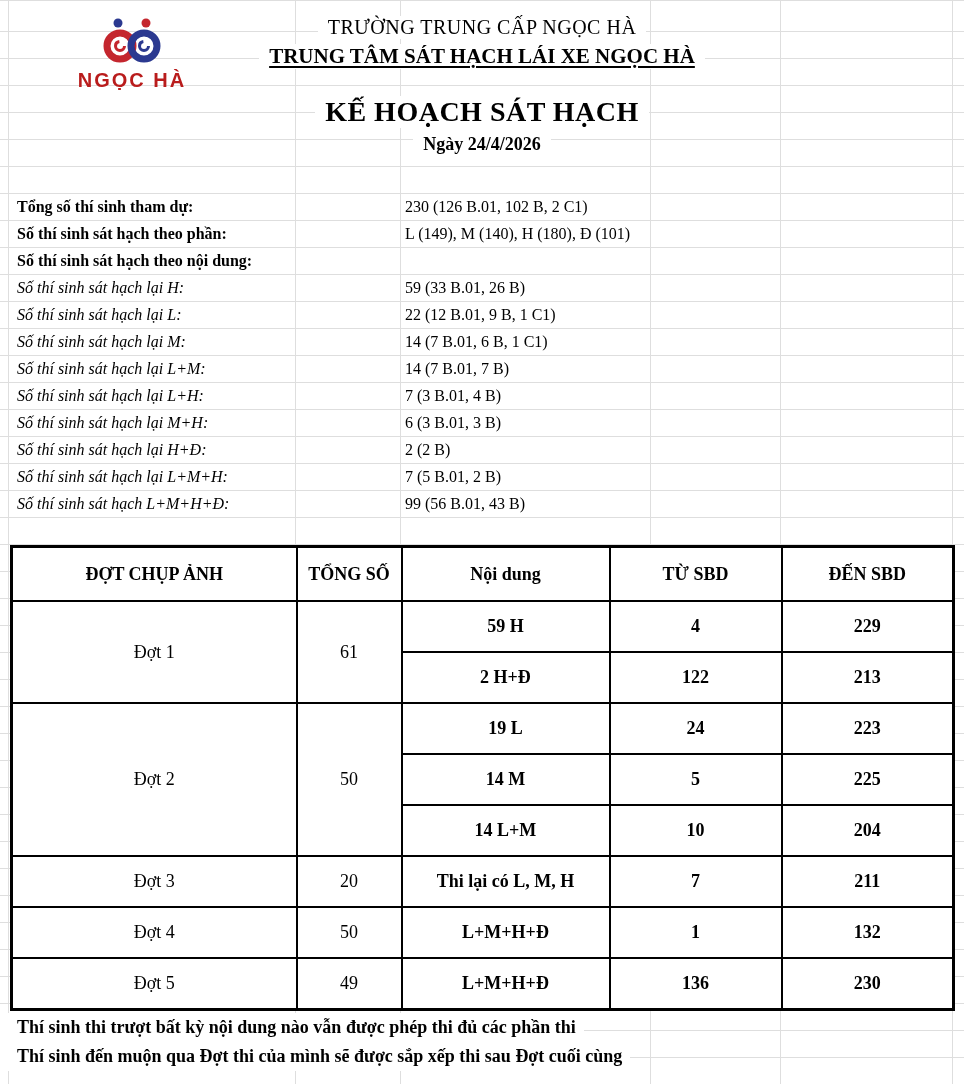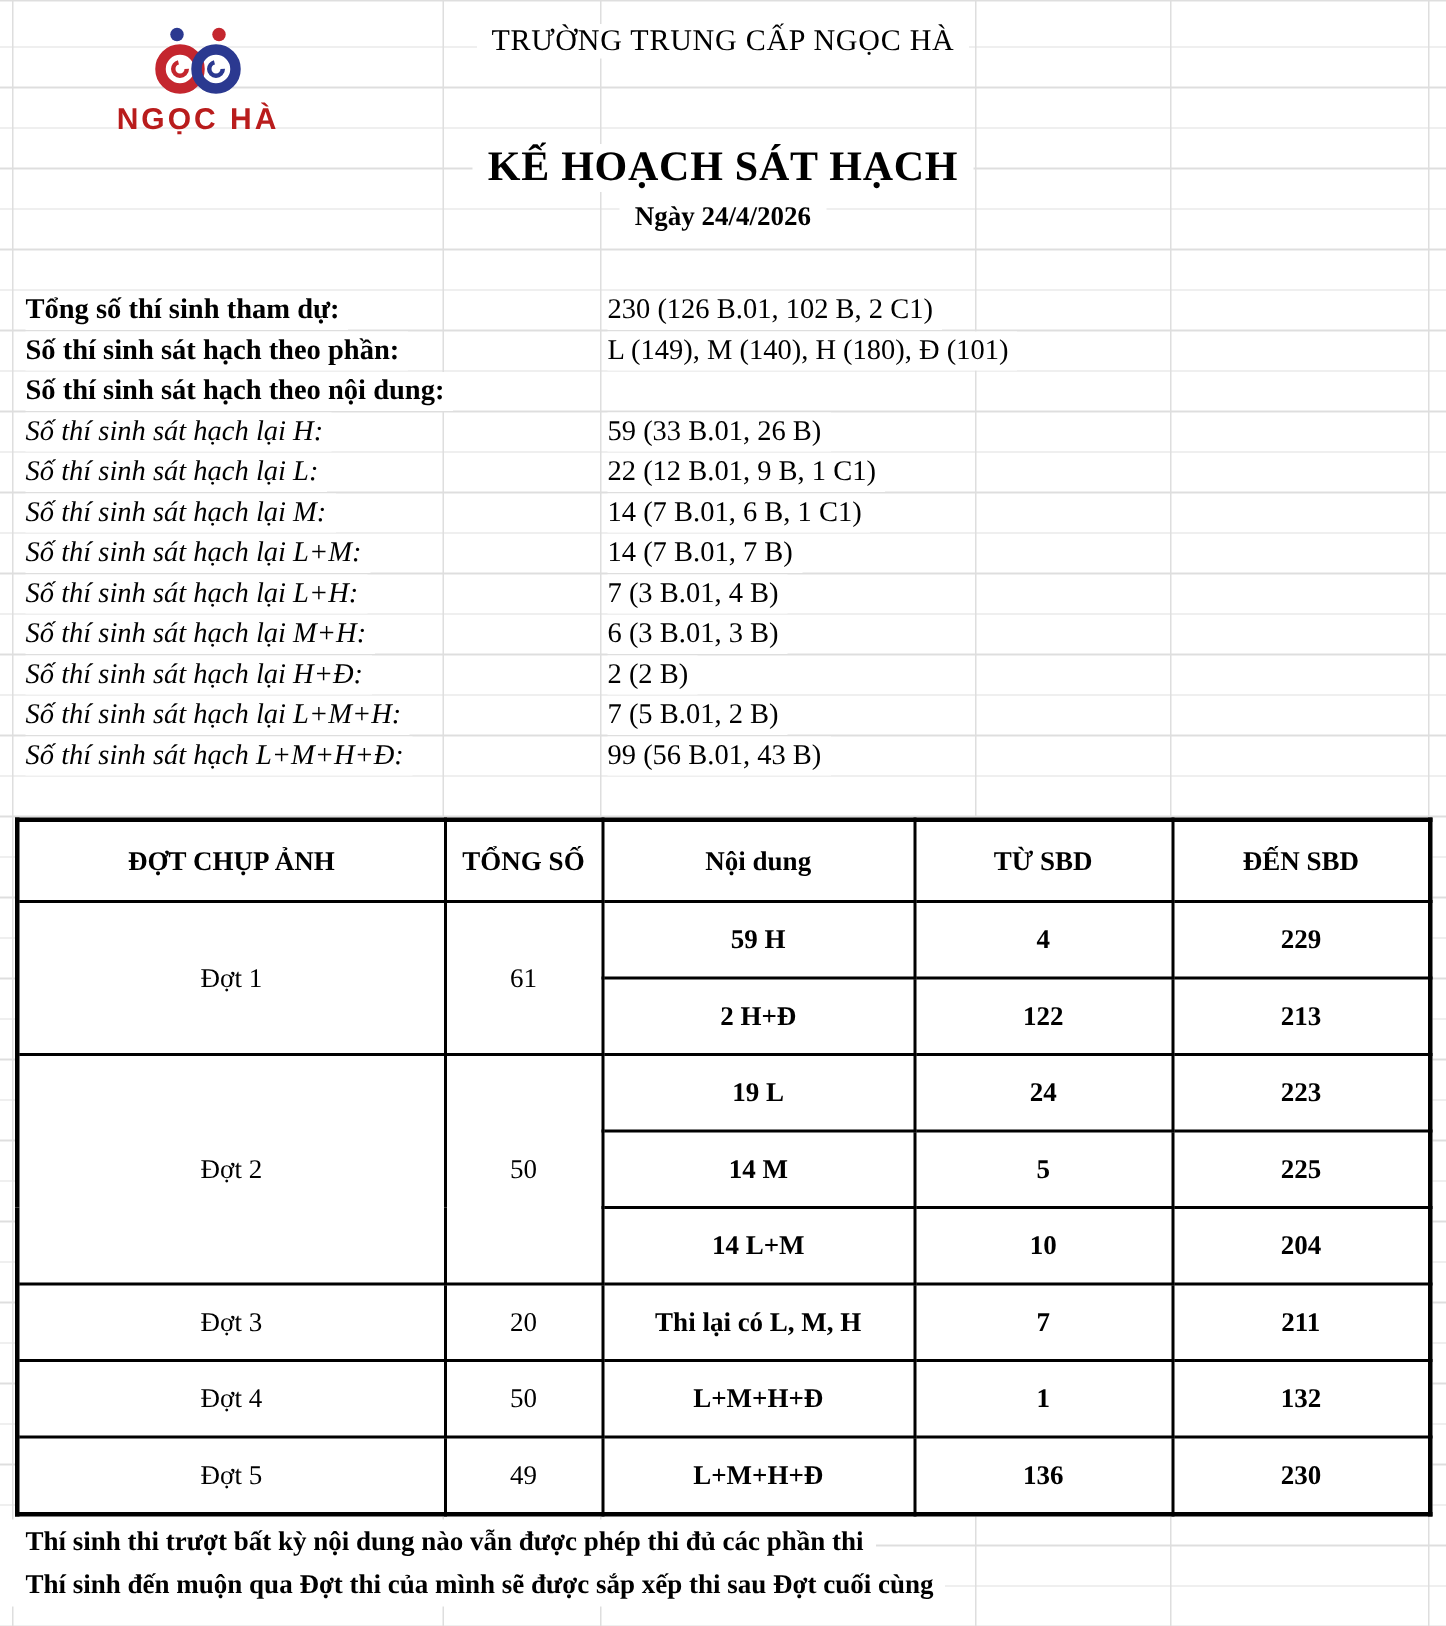--- a/index.html
+++ b/index.html
@@ -33,21 +33,21 @@
   .logo{position:absolute;left:72px;top:16px;width:120px;z-index:2;text-align:center;}
   .logo svg{display:block;margin:0 auto;}
   .logo-text{
     margin-top:3px;
     font-family:"Liberation Sans","DejaVu Sans",sans-serif;
     font-weight:bold;font-size:20px;letter-spacing:2px;color:#b91c1c;
   }
 
   
   .summary{position:absolute;left:0;top:194px;width:964px;z-index:2;}
-  .srow{position:absolute;left:0;width:964px;height:27px;line-height:26px;font-size:19px;}
+  .srow{position:absolute;left:0;width:964px;height:27px;line-height:26px;font-size:16px;}
   .srow .lbl{position:absolute;left:17px;background:#fff;padding-right:6px;white-space:nowrap;}
   .srow .val{position:absolute;left:405px;background:#fff;padding-right:6px;white-space:nowrap;}
   .srow.b .lbl{font-weight:bold;}
   .srow.i .lbl{font-style:italic;}
 
   
   table.plan{
     position:absolute;left:10px;top:545px;z-index:3;
     border-collapse:collapse;background:#fff;
     border:3px solid #000;
@@ -94,20 +94,23 @@
 
       <circle cx="53" cy="7" r="4.5" fill="#c4262e"></circle>
       <circle cx="51" cy="30" r="13" fill="none" stroke="#2b3990" stroke-width="7"></circle>
       <circle cx="51" cy="30" r="4.5" fill="none" stroke="#2b3990" stroke-width="3" stroke-dasharray="20 8"></circle>
     </svg>
     <div class="logo-text">NGỌC HÀ</div>
   </div>
 
   <div class="hdr-line school">
     <span>TRƯỜNG TRUNG CẤP NGỌC HÀ</span>
+  </div>
+  <div class="hdr-line center-name">
+    <span><u>TRUNG TÂM SÁT HẠCH LÁI XE NGỌC HÀ</u></span>
   </div>
   <div class="hdr-line doc-title">
     <span>KẾ HOẠCH SÁT HẠCH</span>
   </div>
   <div class="hdr-line doc-date">
     <span>Ngày 24/4/2026</span>
   </div>
 
   <div class="summary">
     <div class="srow b" style="top:0px">

